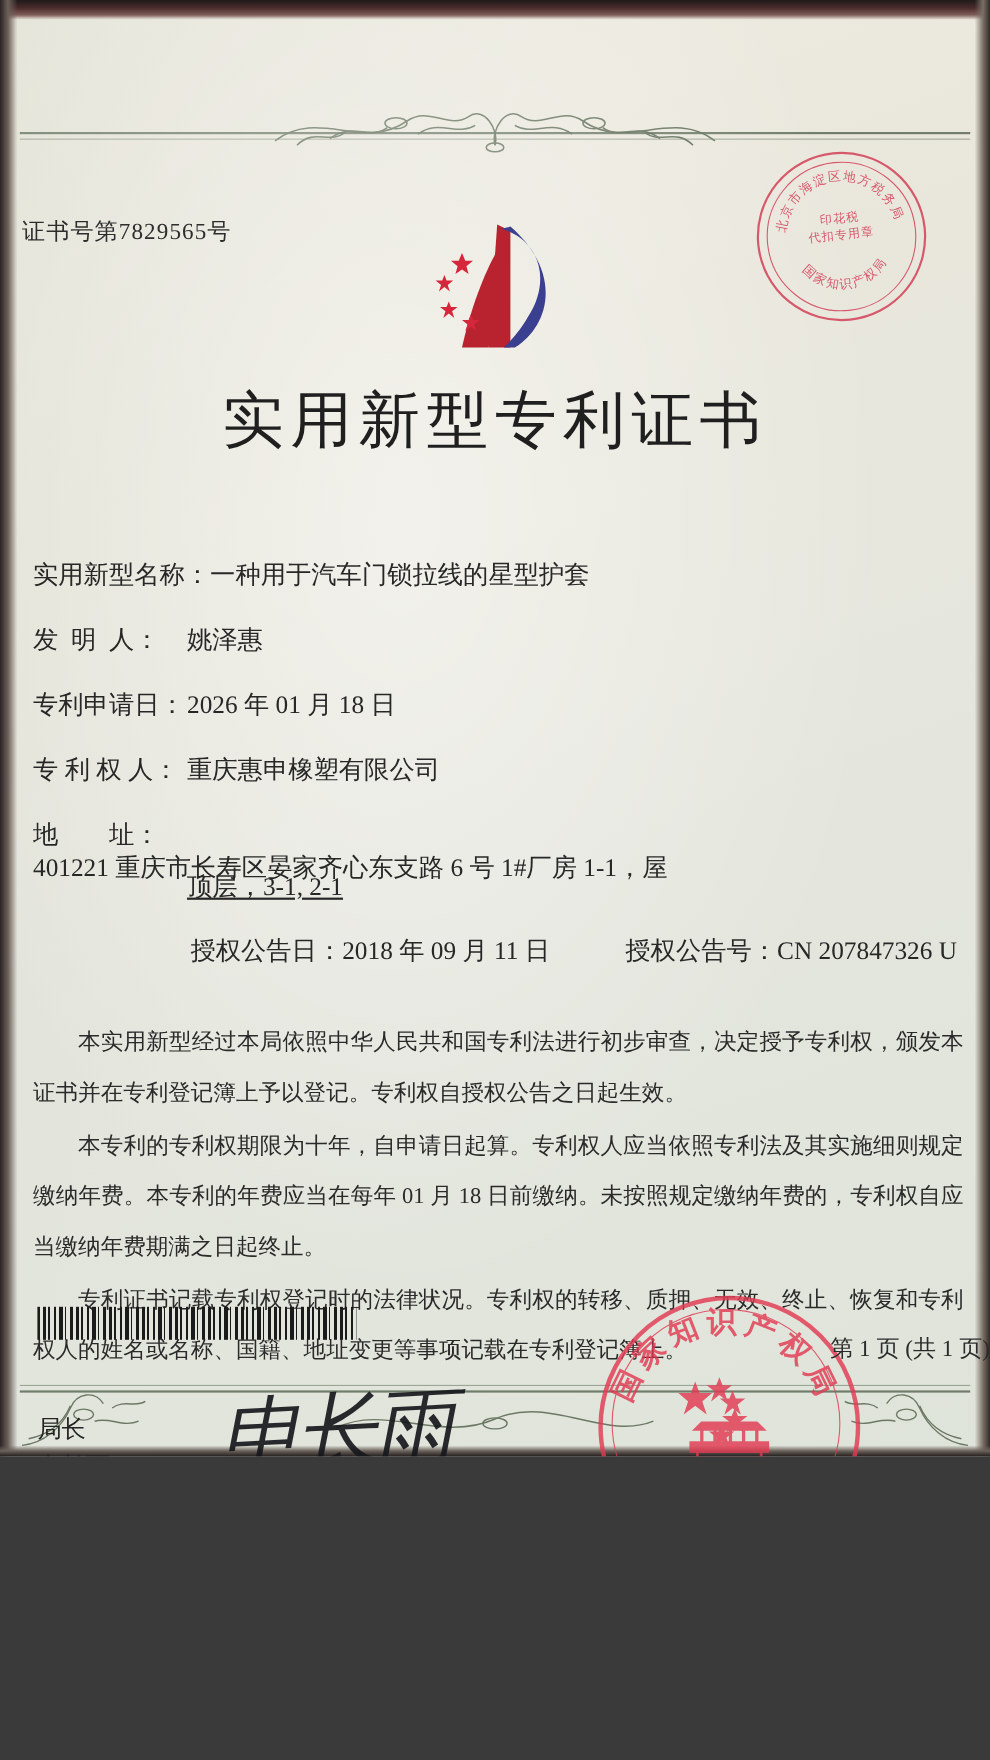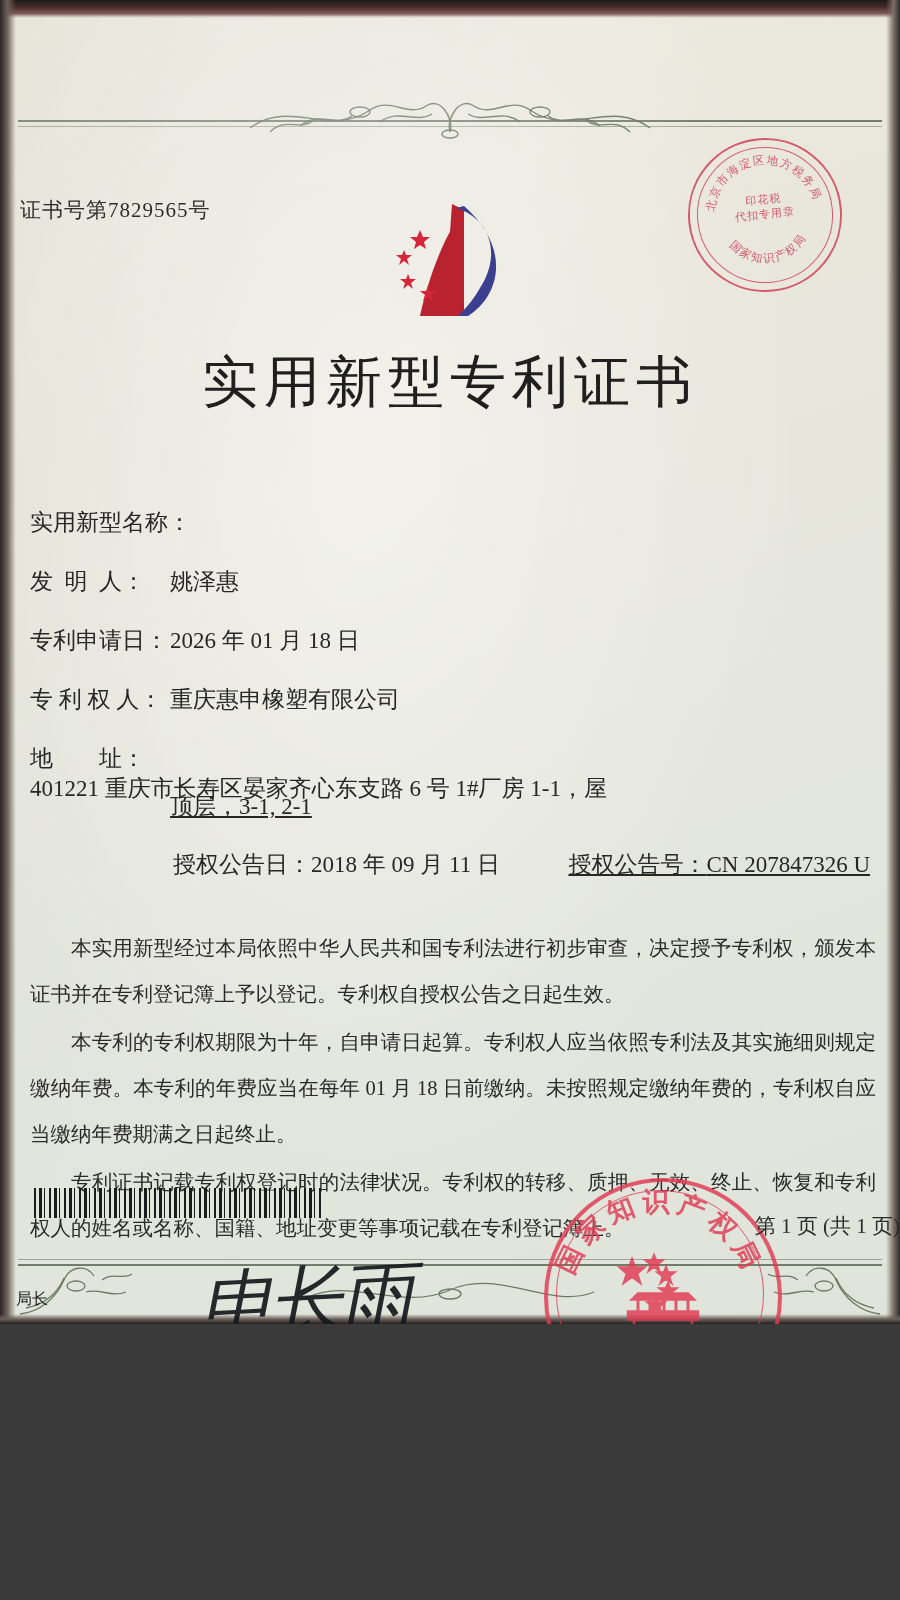--- a/index.html
+++ b/index.html
@@ -126,43 +126,43 @@
     white-space: pre; flex: 0 0 auto; min-width: 140px;
   }
   .field-value { flex: 1 1 auto; }
   .addr-second {
     margin-left: 140px; margin-top: 2px;
   }
   .grant-row {
     display: flex; margin-bottom: 10px; text-align: right;
   }
   .grant-left { width: 470px; }
-  .grant-right { flex: 1; text-decoration: underline; }
+  .grant-right { flex: 1; }
 
   
   .body-text {
     position: absolute; left: 30px; right: 24px; top: 925px;
     font-size: 20.5px; line-height: 46px; text-align: justify; color: #2a2a2a;
   }
   .body-text p { margin: 0 0 2px 0; text-indent: 2em; }
 
   
   .barcode {
     position: absolute; left: 34px; top: 1188px;
     width: 290px; height: 30px;
     background-image: repeating-linear-gradient(90deg,
       #1b1b1b 0px, #1b1b1b 2px, transparent 2px, transparent 5px,
       #1b1b1b 5px, #1b1b1b 8px, transparent 8px, transparent 10px,
       #1b1b1b 10px, #1b1b1b 11px, transparent 11px, transparent 15px);
   }
 
   
   .sig-label {
-    position: absolute; left: 16px; top: 1282px;
-    font-size: 16px; line-height: 34px; color: #232323;
+    position: absolute; left: 34px; top: 1282px;
+    font-size: 22px; line-height: 34px; color: #232323;
   }
   .signature {
     position: absolute; left: 200px; top: 1252px;
     font-size: 74px; color: #16181d;
     font-family: "DejaVu Serif", serif;
     font-style: italic; letter-spacing: -4px;
     transform: rotate(-3deg);
     opacity: .92;
   }
 
@@ -287,20 +287,21 @@
         <div>代扣专用章</div>
       </div>
     </div>
   </div>
 
   <div class="doc-title">实用新型专利证书</div>
 
   <div class="fields">
     <div class="field-row">
       <div class="field-label">实用新型名称：</div>
+      <div class="field-value">一种用于汽车门锁拉线的星型护套</div>
     </div>
     <div class="field-row">
       <div class="field-label">发  明  人：</div>
       <div class="field-value">姚泽惠</div>
     </div>
     <div class="field-row">
       <div class="field-label">专利申请日：</div>
       <div class="field-value">2026 年 01 月 18 日</div>
     </div>
     <div class="field-row">

